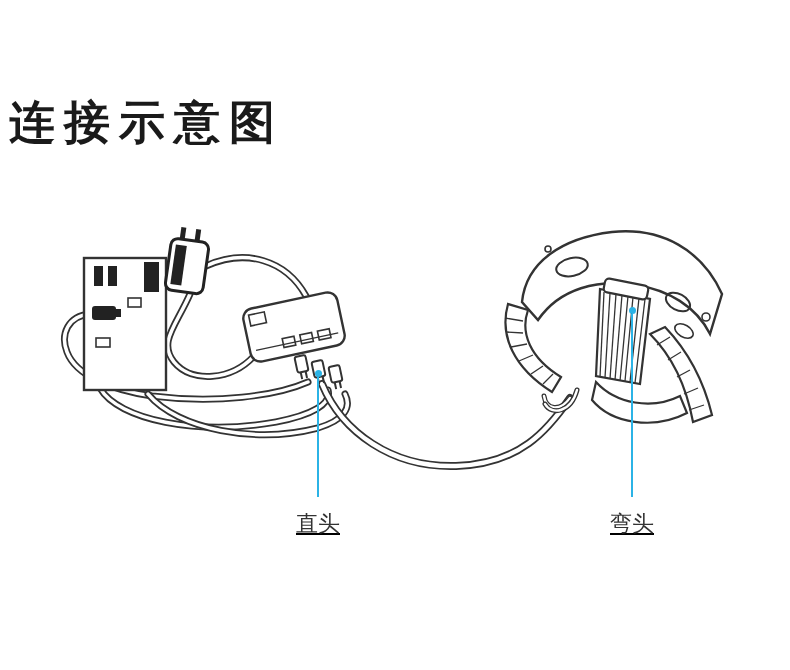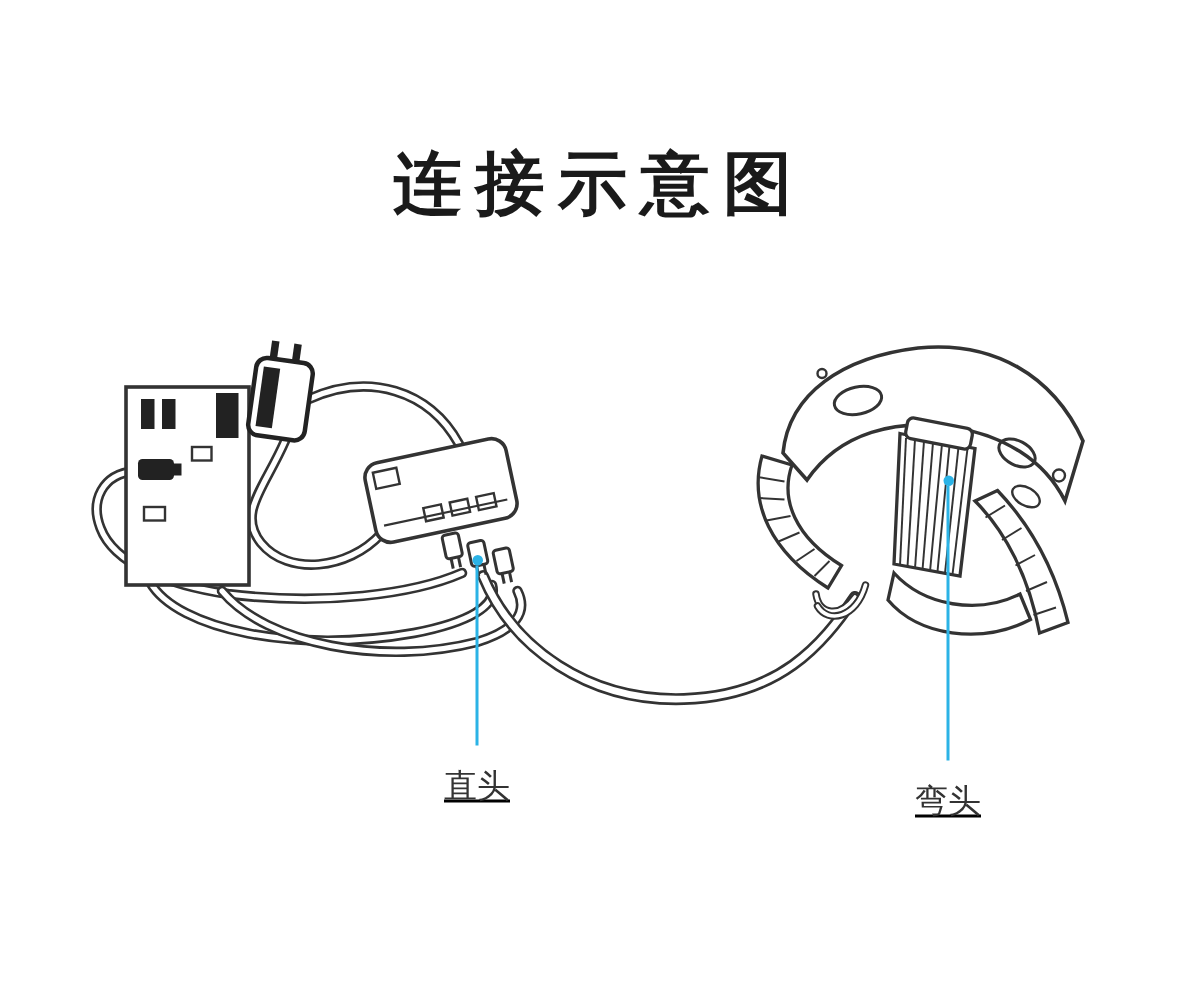--- a/index.html
+++ b/index.html
@@ -7,21 +7,20 @@
     position:relative;
     width:790px;height:670px;
     background:#fff;
     overflow:hidden;
     font-family:"Liberation Sans", sans-serif;
   }
   .title{
     position:absolute;
     top:92px;left:0;width:100%;
     margin:0;
-    text-align:center;
     font-size:46px;
     font-weight:700;
     letter-spacing:9px;
     padding-left:9px;
     box-sizing:border-box;
     color:#1a1a1a;
   }
   .illustration-svg{
     position:absolute;
     top:0;left:0;width:790px;height:670px;
@@ -181,19 +180,19 @@
     </g>
   </svg>
 
   <div class="callout" style="left:318px; top:370px;">
     <span class="dot"></span>
     <span class="vline" style="height:120px;"></span>
     <span class="label">直头</span>
   </div>
 
 
-  <div class="callout" style="left:632px; top:317px;">
+  <div class="callout" style="left:632px; top:307px;">
     <span class="dot"></span>
     <span class="vline" style="height:183px;"></span>
     <span class="label">弯头</span>
   </div>
 
 </div>
 
 </body></html>

